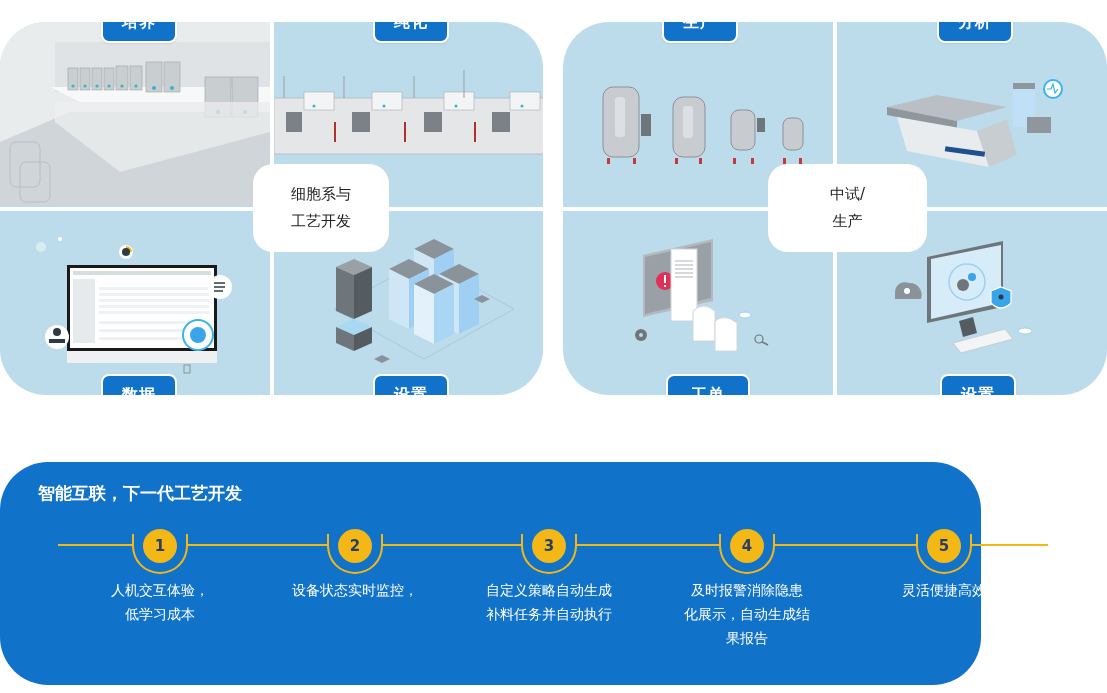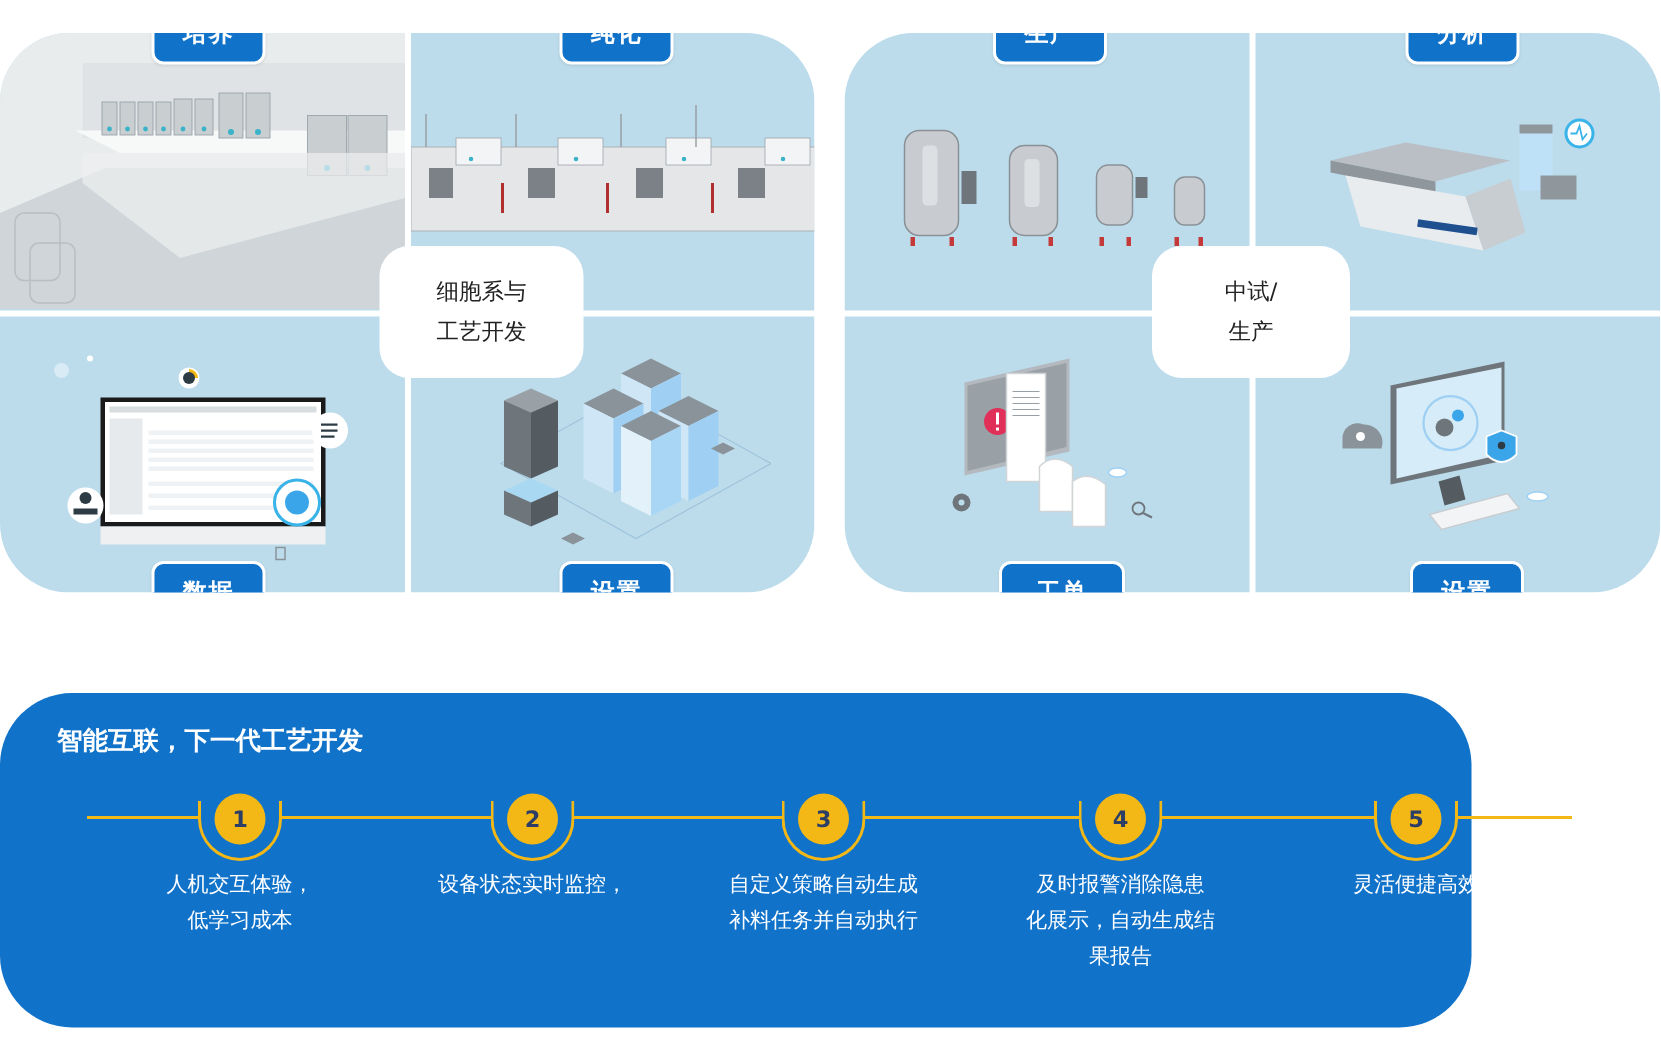--- a/index.html
+++ b/index.html
@@ -285,21 +285,21 @@
       <polygon points="66,106 118,92 126,102 74,116" fill="#f2f4f5" stroke="#c8cdd1"></polygon>
       <ellipse cx="138" cy="94" rx="7" ry="3" fill="#ffffff" stroke="#9fd0f3"></ellipse>
     </svg>
   </div>
 
   <div class="tab" style="left:99px;top:-21px;">生产</div>
   <div class="tab" style="left:374px;top:-21px;">分析</div>
   <div class="tab" style="left:103px;top:352px;width:84px;">工单</div>
   <div class="tab" style="left:377px;top:352px;">设置</div>
 
-  <div class="center-box" style="left:205px;top:142px;width:132px;">
+  <div class="center-box" style="left:205px;top:142px;width:159px;">
     <div>中试/</div>
     <div>生产</div>
   </div>
 </div>
 
 <div class="banner">
   <div class="banner-title">智能互联，下一代工艺开发</div>
   <div class="timeline-line"></div>
 
   <div class="step" style="left:160px;">

